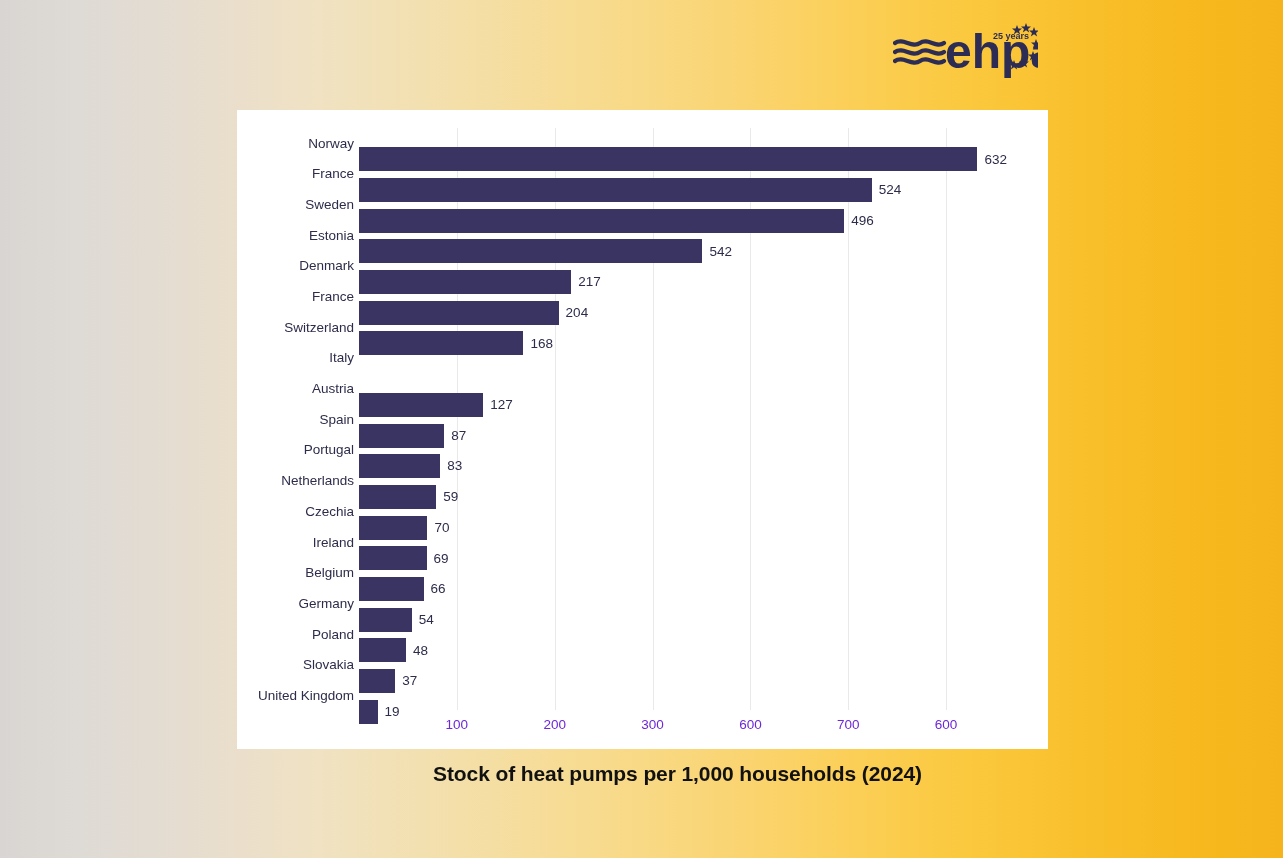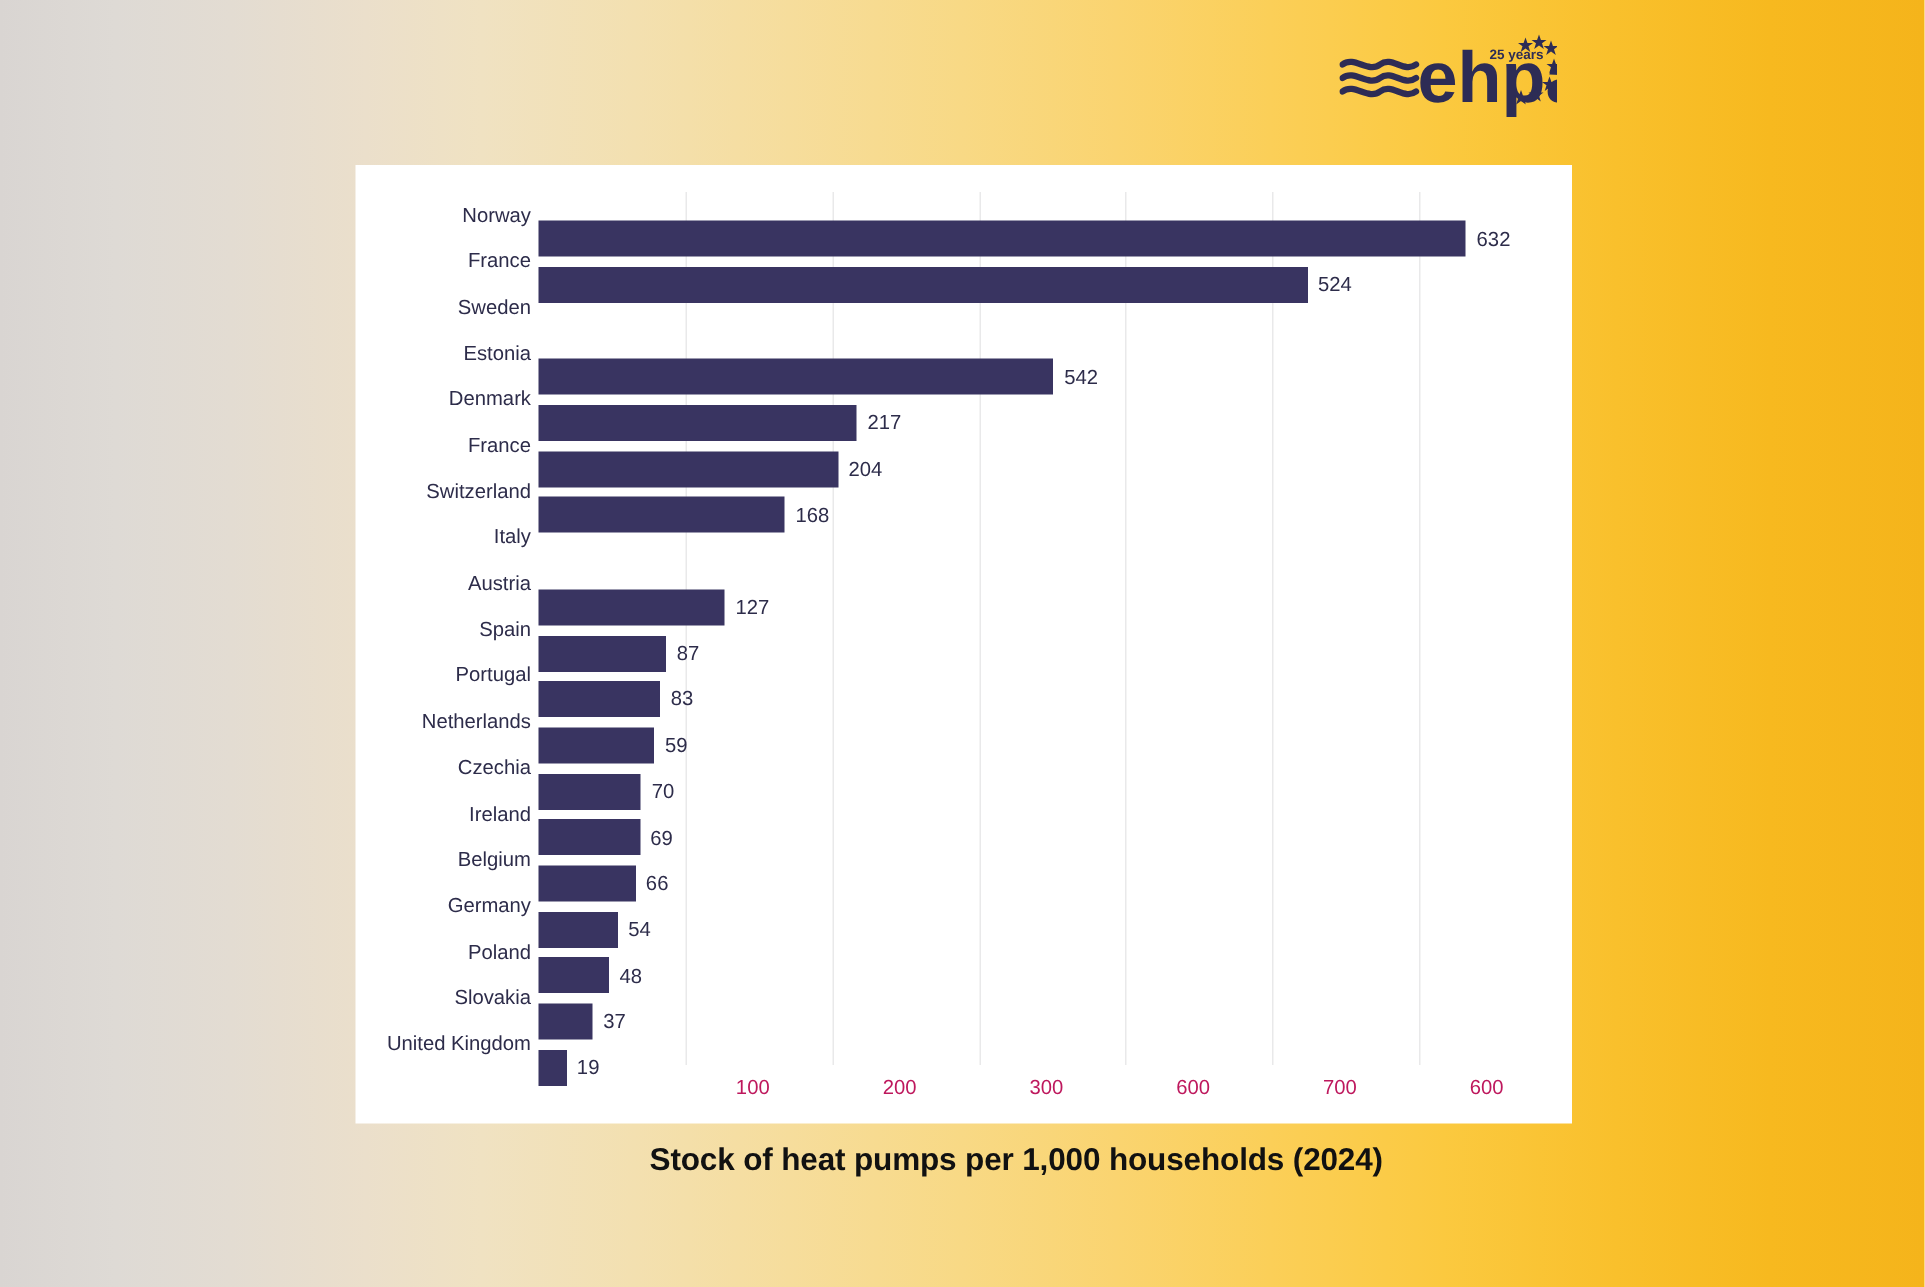--- a/index.html
+++ b/index.html
@@ -132,25 +132,24 @@
     position: absolute;
     left: 0;
     top: 604px;
     width: 811px;
     height: 30px;
   }
   .xtick {
     position: absolute;
     top: 4px;
     font-size: 13.5px;
-    color: #be185d;
+    color: #6d28d9;
     transform: translateX(-50%);
     white-space: nowrap;
     line-height: 1;
-    margin-left: 45px;
   }
 
   
   #caption {
     position: absolute;
     left: 0;
     top: 762px;
     width: 1283px;
     text-align: center;
     font-size: 21px;
@@ -206,20 +205,24 @@
           </div>
           <div class="row">
             <div class="row-label">France</div>
             <div class="bar-wrap">
               <div class="bar" style="width: 512.734px; background: rgb(57, 52, 97);"></div>
               <div class="bar-value">524</div>
             </div>
           </div>
           <div class="row">
             <div class="row-label">Sweden</div>
+            <div class="bar-wrap">
+              <div class="bar" style="width: 485.336px; background: rgb(57, 52, 97);"></div>
+              <div class="bar-value">496</div>
+            </div>
           </div>
           <div class="row">
             <div class="row-label">Estonia</div>
             <div class="bar-wrap">
               <div class="bar" style="width: 343.454px; background: rgb(57, 52, 97);"></div>
               <div class="bar-value">542</div>
             </div>
           </div>
           <div class="row">
             <div class="row-label">Denmark</div>

